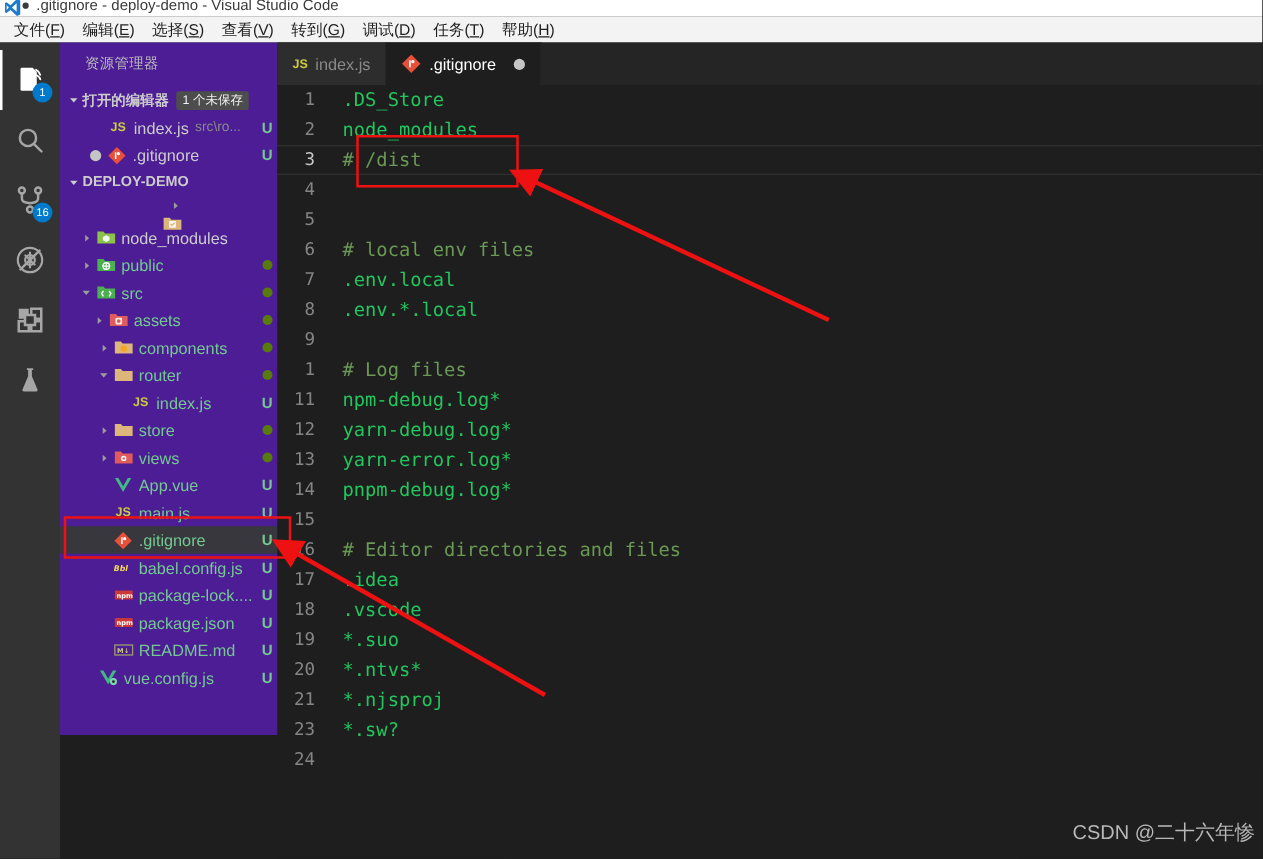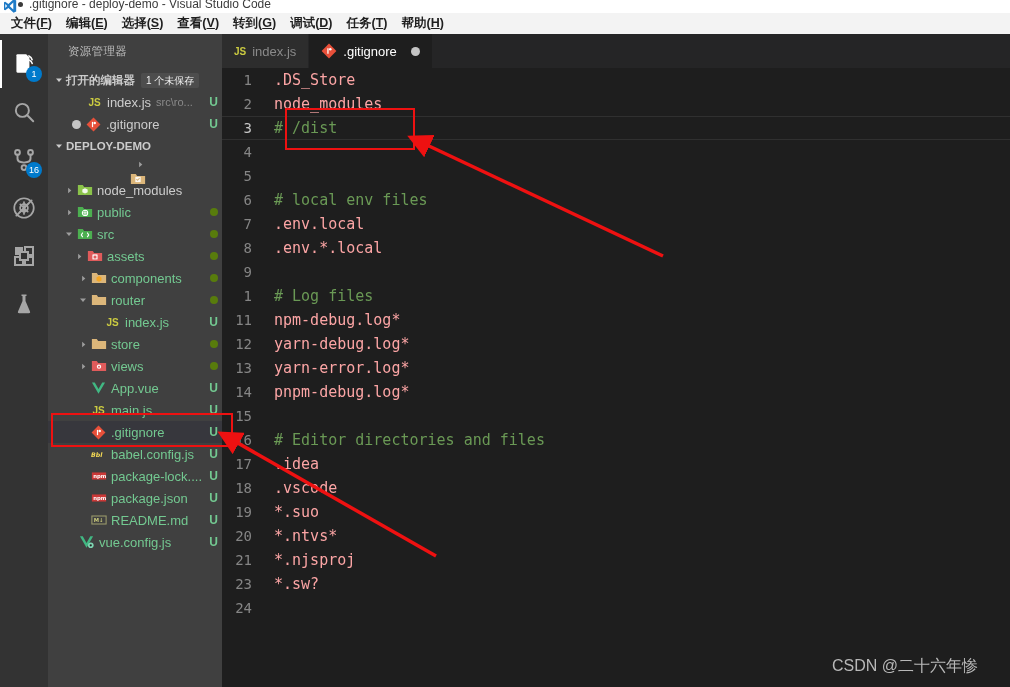--- a/index.html
+++ b/index.html
@@ -42,23 +42,22 @@
     background: #3b3b3b;
     margin-right: 3px;
     position: relative; top: -2px;
   }
 
   
   .menubar {
     position: absolute; top: 13px; left: 0;
     width: 1010px; height: 21px;
     background: #f3f3f3;
-    display: flex; align-items: flex-start;
+    display: flex; align-items: flex-end;
     padding-left: 4px;
-    font-weight: bold;
   }
   .menu-item {
     font-size: 12.5px; color: #1f1f1f;
     padding: 2px 7px;
     white-space: nowrap;
     line-height: 16px;
   }
   .menu-item u { text-decoration: underline; }
 
   
@@ -86,22 +85,22 @@
     border-radius: 8px;
     background: #007acc; color: #ffffff;
     font-size: 9px; line-height: 16px; text-align: center;
     padding: 0 3px;
     font-family: "Liberation Sans", sans-serif;
   }
 
   
   .sidebar {
     position: absolute; top: 34px; left: 48px;
-    width: 174px; height: 653px;
-    background: #404040;
+    width: 174px; height: 554px;
+    background: #4c1d95;
     overflow: hidden;
   }
   .sidebar-title {
     height: 35px; line-height: 35px;
     padding-left: 20px;
     font-size: 11.5px; color: #bbbbbb;
     letter-spacing: .3px;
   }
   .section-header {
     height: 22px;
@@ -219,26 +218,26 @@
   .lnum {
     width: 52px;
     text-align: right;
     padding-right: 22px;
     color: #858585;
     font-size: 14px;
     flex: 0 0 auto;
     font-family: "DejaVu Sans Mono", monospace;
   }
   .lnum.cur { color: #c6c6c6; }
-  .ltext { color: #fca5a5; white-space: pre; }
+  .ltext { color: #22c55e; white-space: pre; }
   .ltext.comment { color: #6a9955; }
 
   
   .watermark {
-    position: absolute; right: 32px; bottom: 10px;
+    position: absolute; right: 6px; bottom: 10px;
     font-size: 16px; color: #b8b8b8;
     font-family: "Liberation Sans", sans-serif;
     white-space: nowrap;
     margin-left: 40px;
   }
 
   
   .anno-layer {
     position: absolute; top: 0; left: 0;
     width: 1010px; height: 687px;

